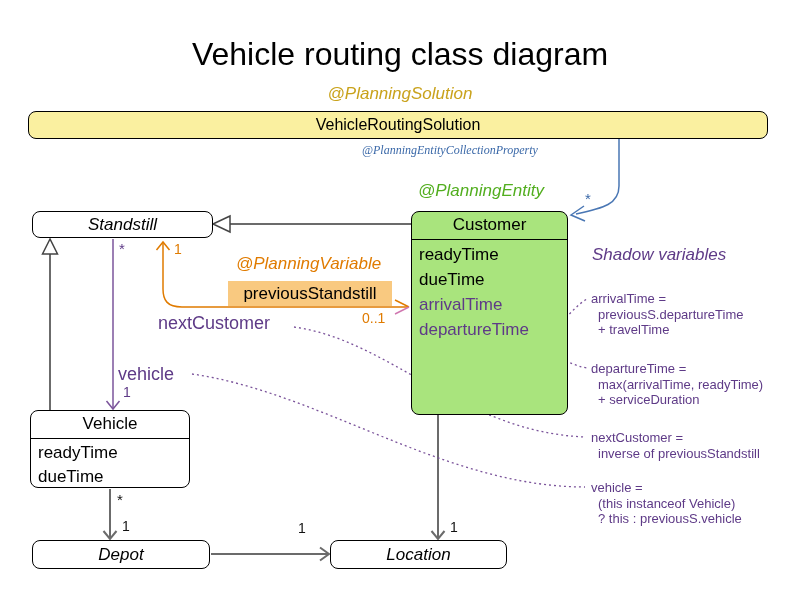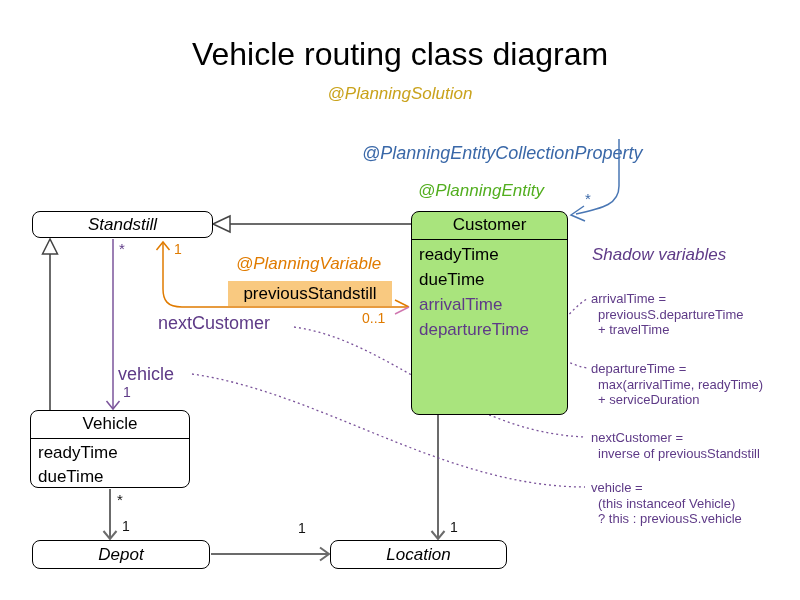--- a/index.html
+++ b/index.html
@@ -72,22 +72,25 @@
 
     <path d="M 531 333 C 556 338 568 310 587 299" fill="none" stroke="#7B549B" stroke-width="1.3" stroke-dasharray="2 3"></path>
     <path d="M 556 358 C 570 362 575 366 587 368" fill="none" stroke="#7B549B" stroke-width="1.3" stroke-dasharray="2 3"></path>
     <path d="M 294 327 C 390 340 462 432 585 437" fill="none" stroke="#7B549B" stroke-width="1.3" stroke-dasharray="2 3"></path>
     <path d="M 192 374 C 320 392 445 487 585 487" fill="none" stroke="#7B549B" stroke-width="1.3" stroke-dasharray="2 3"></path>
   </svg>
 
   <div class="abs" id="title">Vehicle routing class diagram</div>
   <div class="abs annot gold" style="left:0;top:84px;width:800px;text-align:center;">@PlanningSolution</div>
 
+  <div class="cls" style="left:28px;top:111px;width:740px;height:28px;background:var(--solution-fill);text-align:center;line-height:25px;font-size:16px;">
+    <span>VehicleRoutingSolution</span>
+  </div>
 
-  <div class="abs annot blue" style="left:362px;top:143px;font-size:18px;">@PlanningEntityCollectionProperty</div>
+  <div class="abs annot blue" style="left:362px;top:143px;font-size:12px;font-family:Liberation Serif, serif;">@PlanningEntityCollectionProperty</div>
   <div class="abs annot green-t" style="left:418px;top:181px;">@PlanningEntity</div>
 
   <div class="cls" style="left:32px;top:211px;width:181px;height:27px;">
     <div class="hdr noline">Standstill</div>
   </div>
 
   <div class="cls" style="left:411px;top:211px;width:157px;height:204px;background:var(--entity-fill);">
     <div class="hdr">Customer</div>
     <ul>
       <li>readyTime</li>

